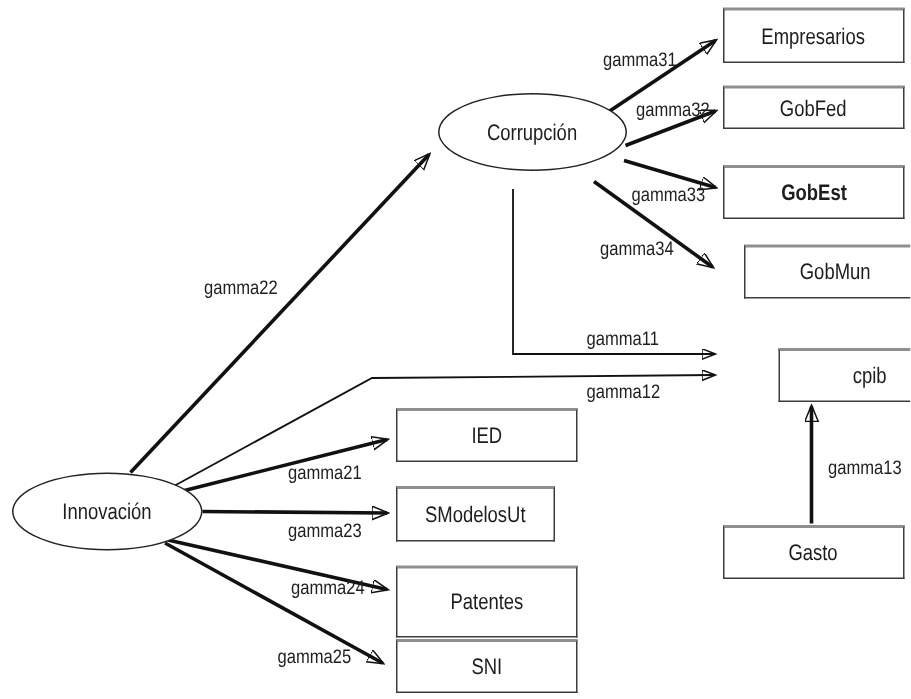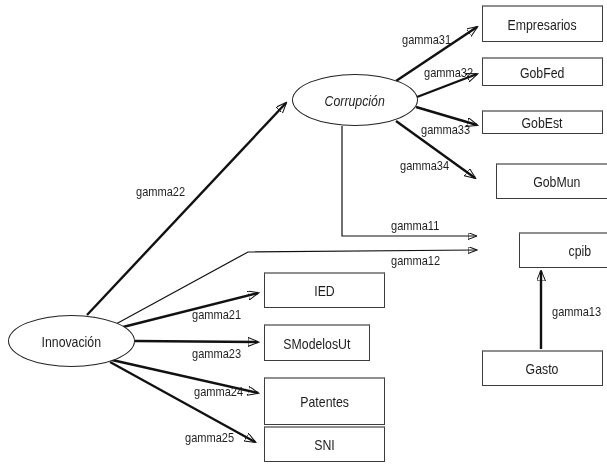--- a/index.html
+++ b/index.html
@@ -53,34 +53,34 @@
     <path class="thick" d="M123,327 L258,293" marker-end="url(#ahT)"></path>
     <path class="thick" d="M135,341 L258,342" marker-end="url(#ahT)"></path>
     <path class="thick" d="M112,360 L258,393" marker-end="url(#ahT)"></path>
     <path class="thick" d="M110,362 L255,442" marker-end="url(#ahT)"></path>
     <path class="thick" d="M541,349 L541,271" marker-end="url(#ahT)"></path>
 
     <path class="thin" d="M342,126 L342,236 L476,236" marker-end="url(#ahN)"></path>
     <path class="thin" d="M116,324 L248,252 L476,250" marker-end="url(#ahN)"></path>
   </svg>
 
-  <div class="node ellipse" style="left:292px; top:74px; width:126px; height:52px;font-style:italic;">
+  <div class="node ellipse" style="left:292px; top:62px; width:126px; height:52px;">
     <span class="lbl">Corrupción</span>
   </div>
   <div class="node ellipse" style="left:8px; top:315px; width:127px; height:52px;">
     <span class="lbl">Innovación</span>
   </div>
 
   <div class="node rect" style="left:482px; top:5px; width:121px; height:37px;">
     <span class="lbl">Empresarios</span>
   </div>
   <div class="node rect" style="left:482px; top:57px; width:121px; height:29px;">
     <span class="lbl">GobFed</span>
   </div>
-  <div class="node rect" style="left:482px; top:110px; width:121px; height:24px;">
+  <div class="node rect" style="left:482px; top:110px; width:121px; height:36px;font-weight:bold;">
     <span class="lbl">GobEst</span>
   </div>
   <div class="node rect" style="left:496px; top:163px; width:121px; height:36px;">
     <span class="lbl">GobMun</span>
   </div>
   <div class="node rect" style="left:482px; top:232px; width:121px; height:36px;margin-left:37px;">
     <span class="lbl">cpib</span>
   </div>
   <div class="node rect" style="left:264px; top:272px; width:121px; height:36px;">
     <span class="lbl">IED</span>

